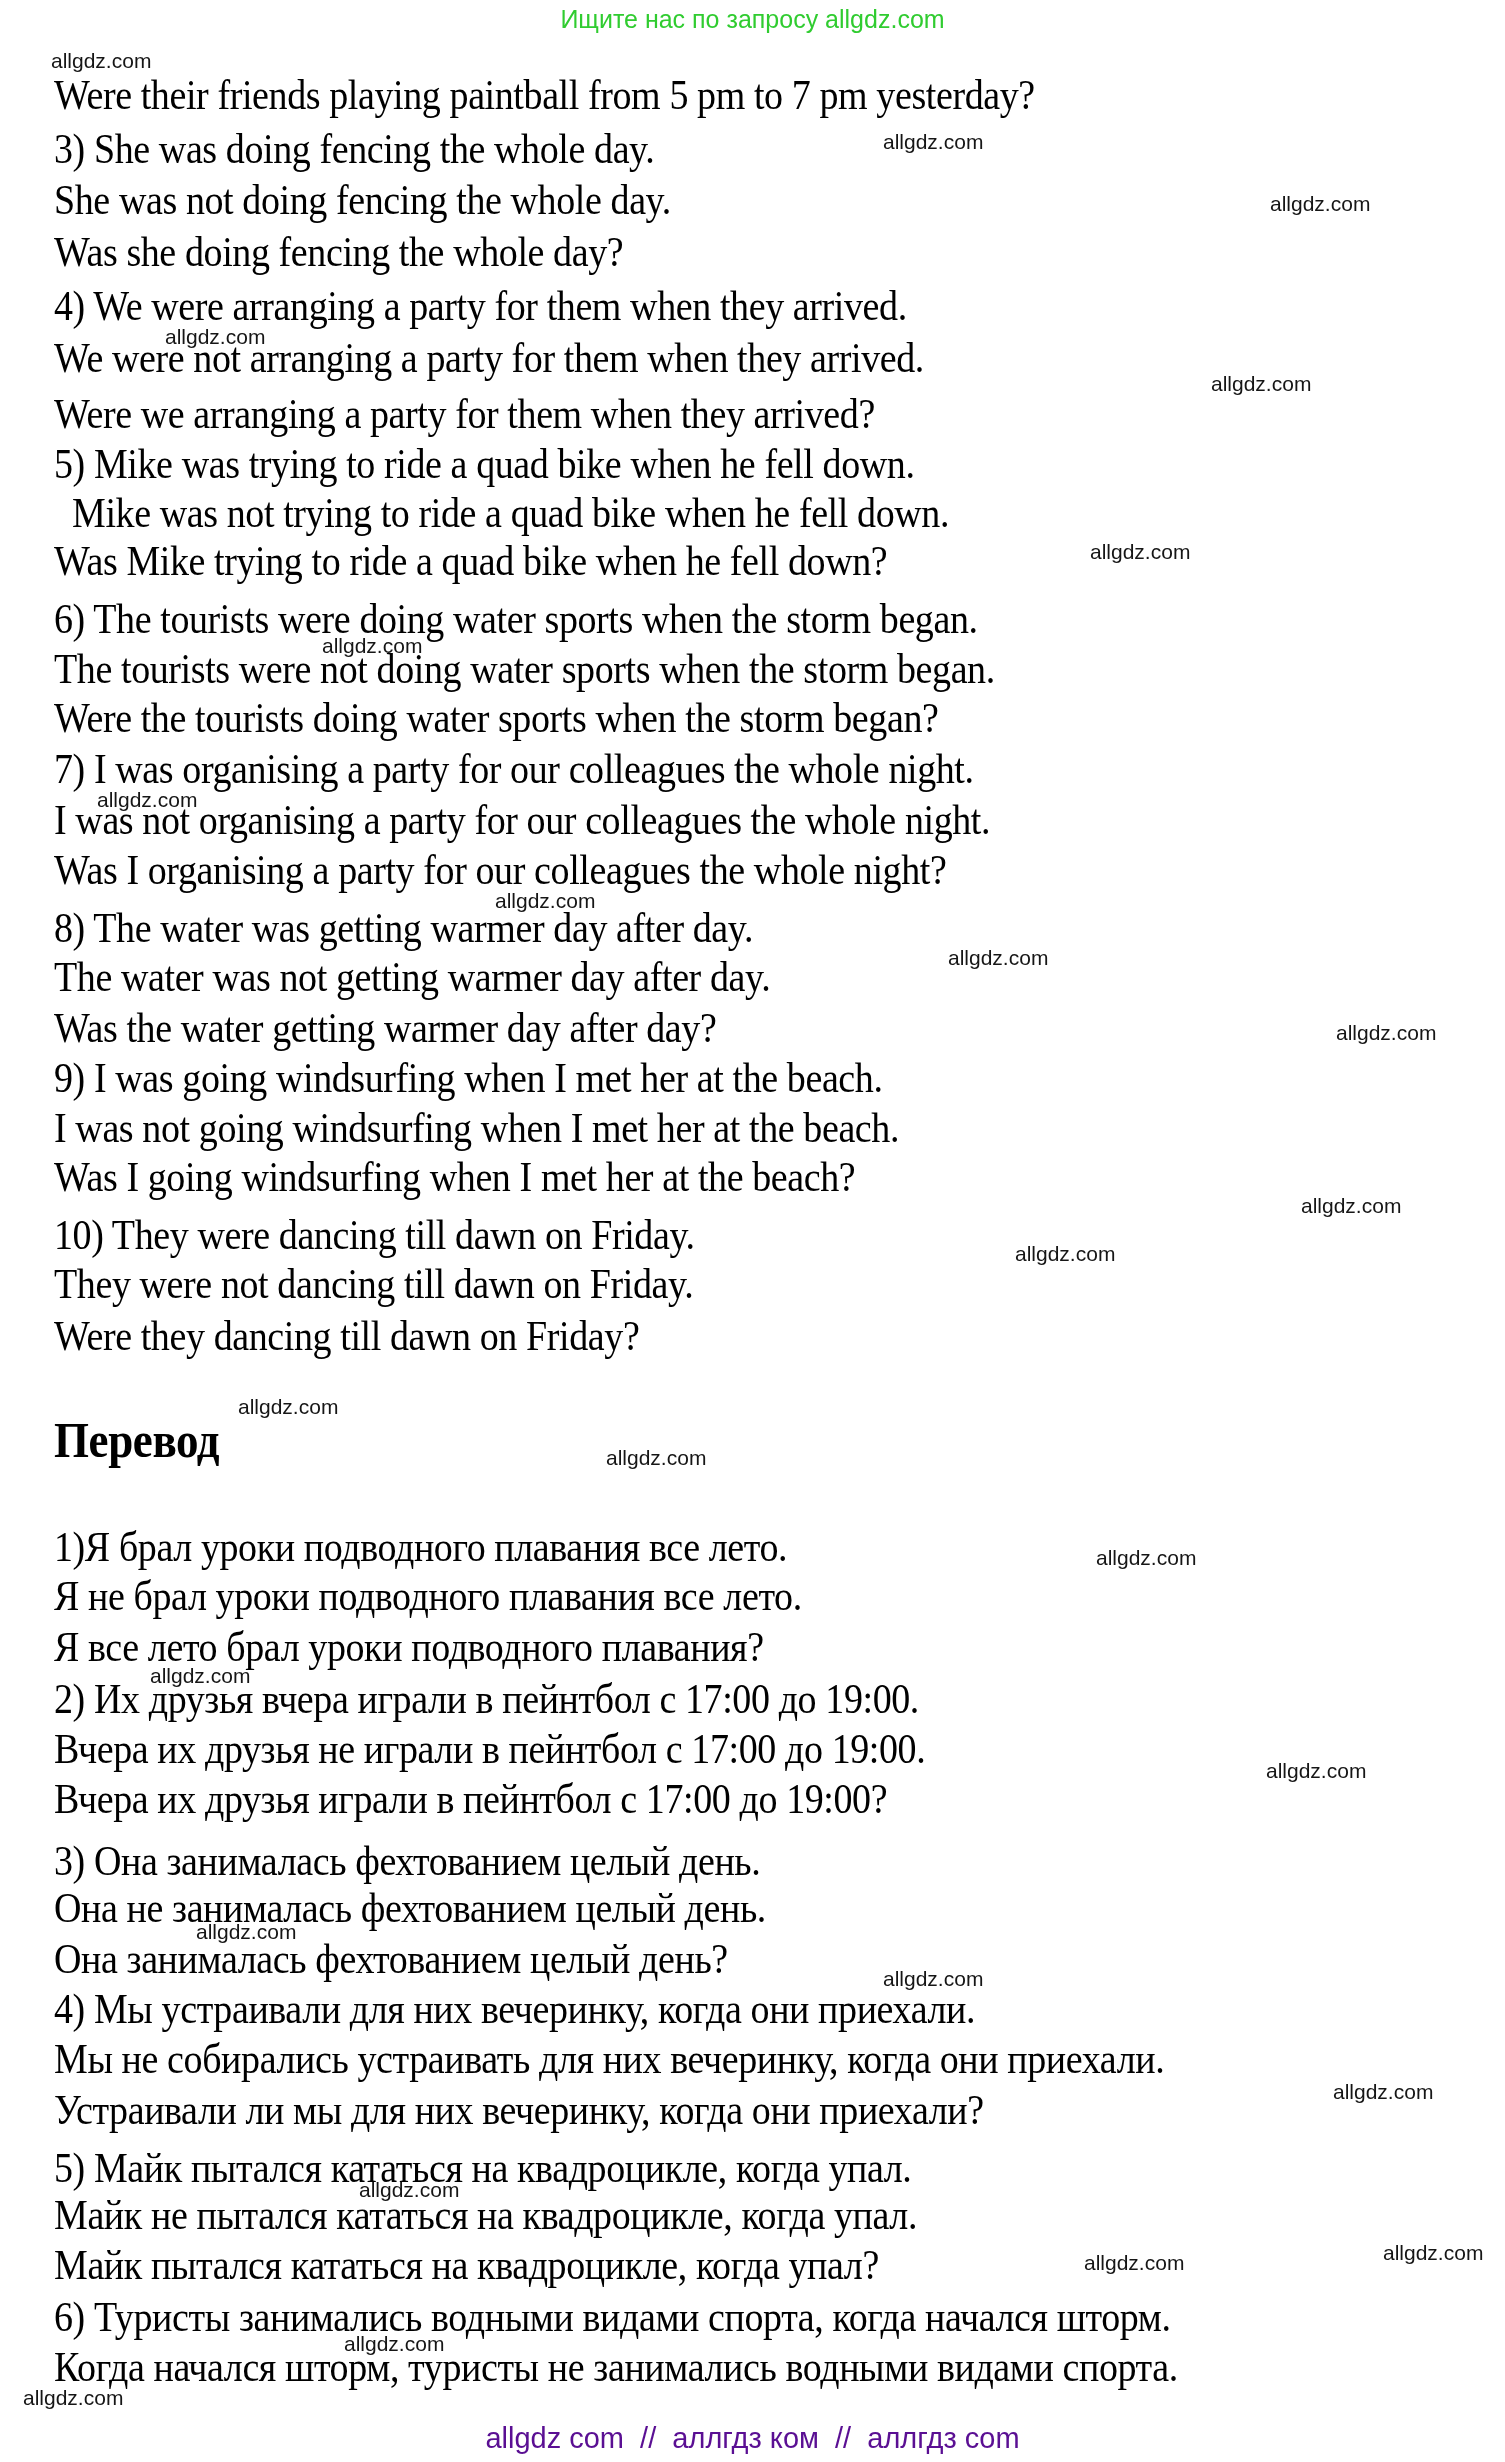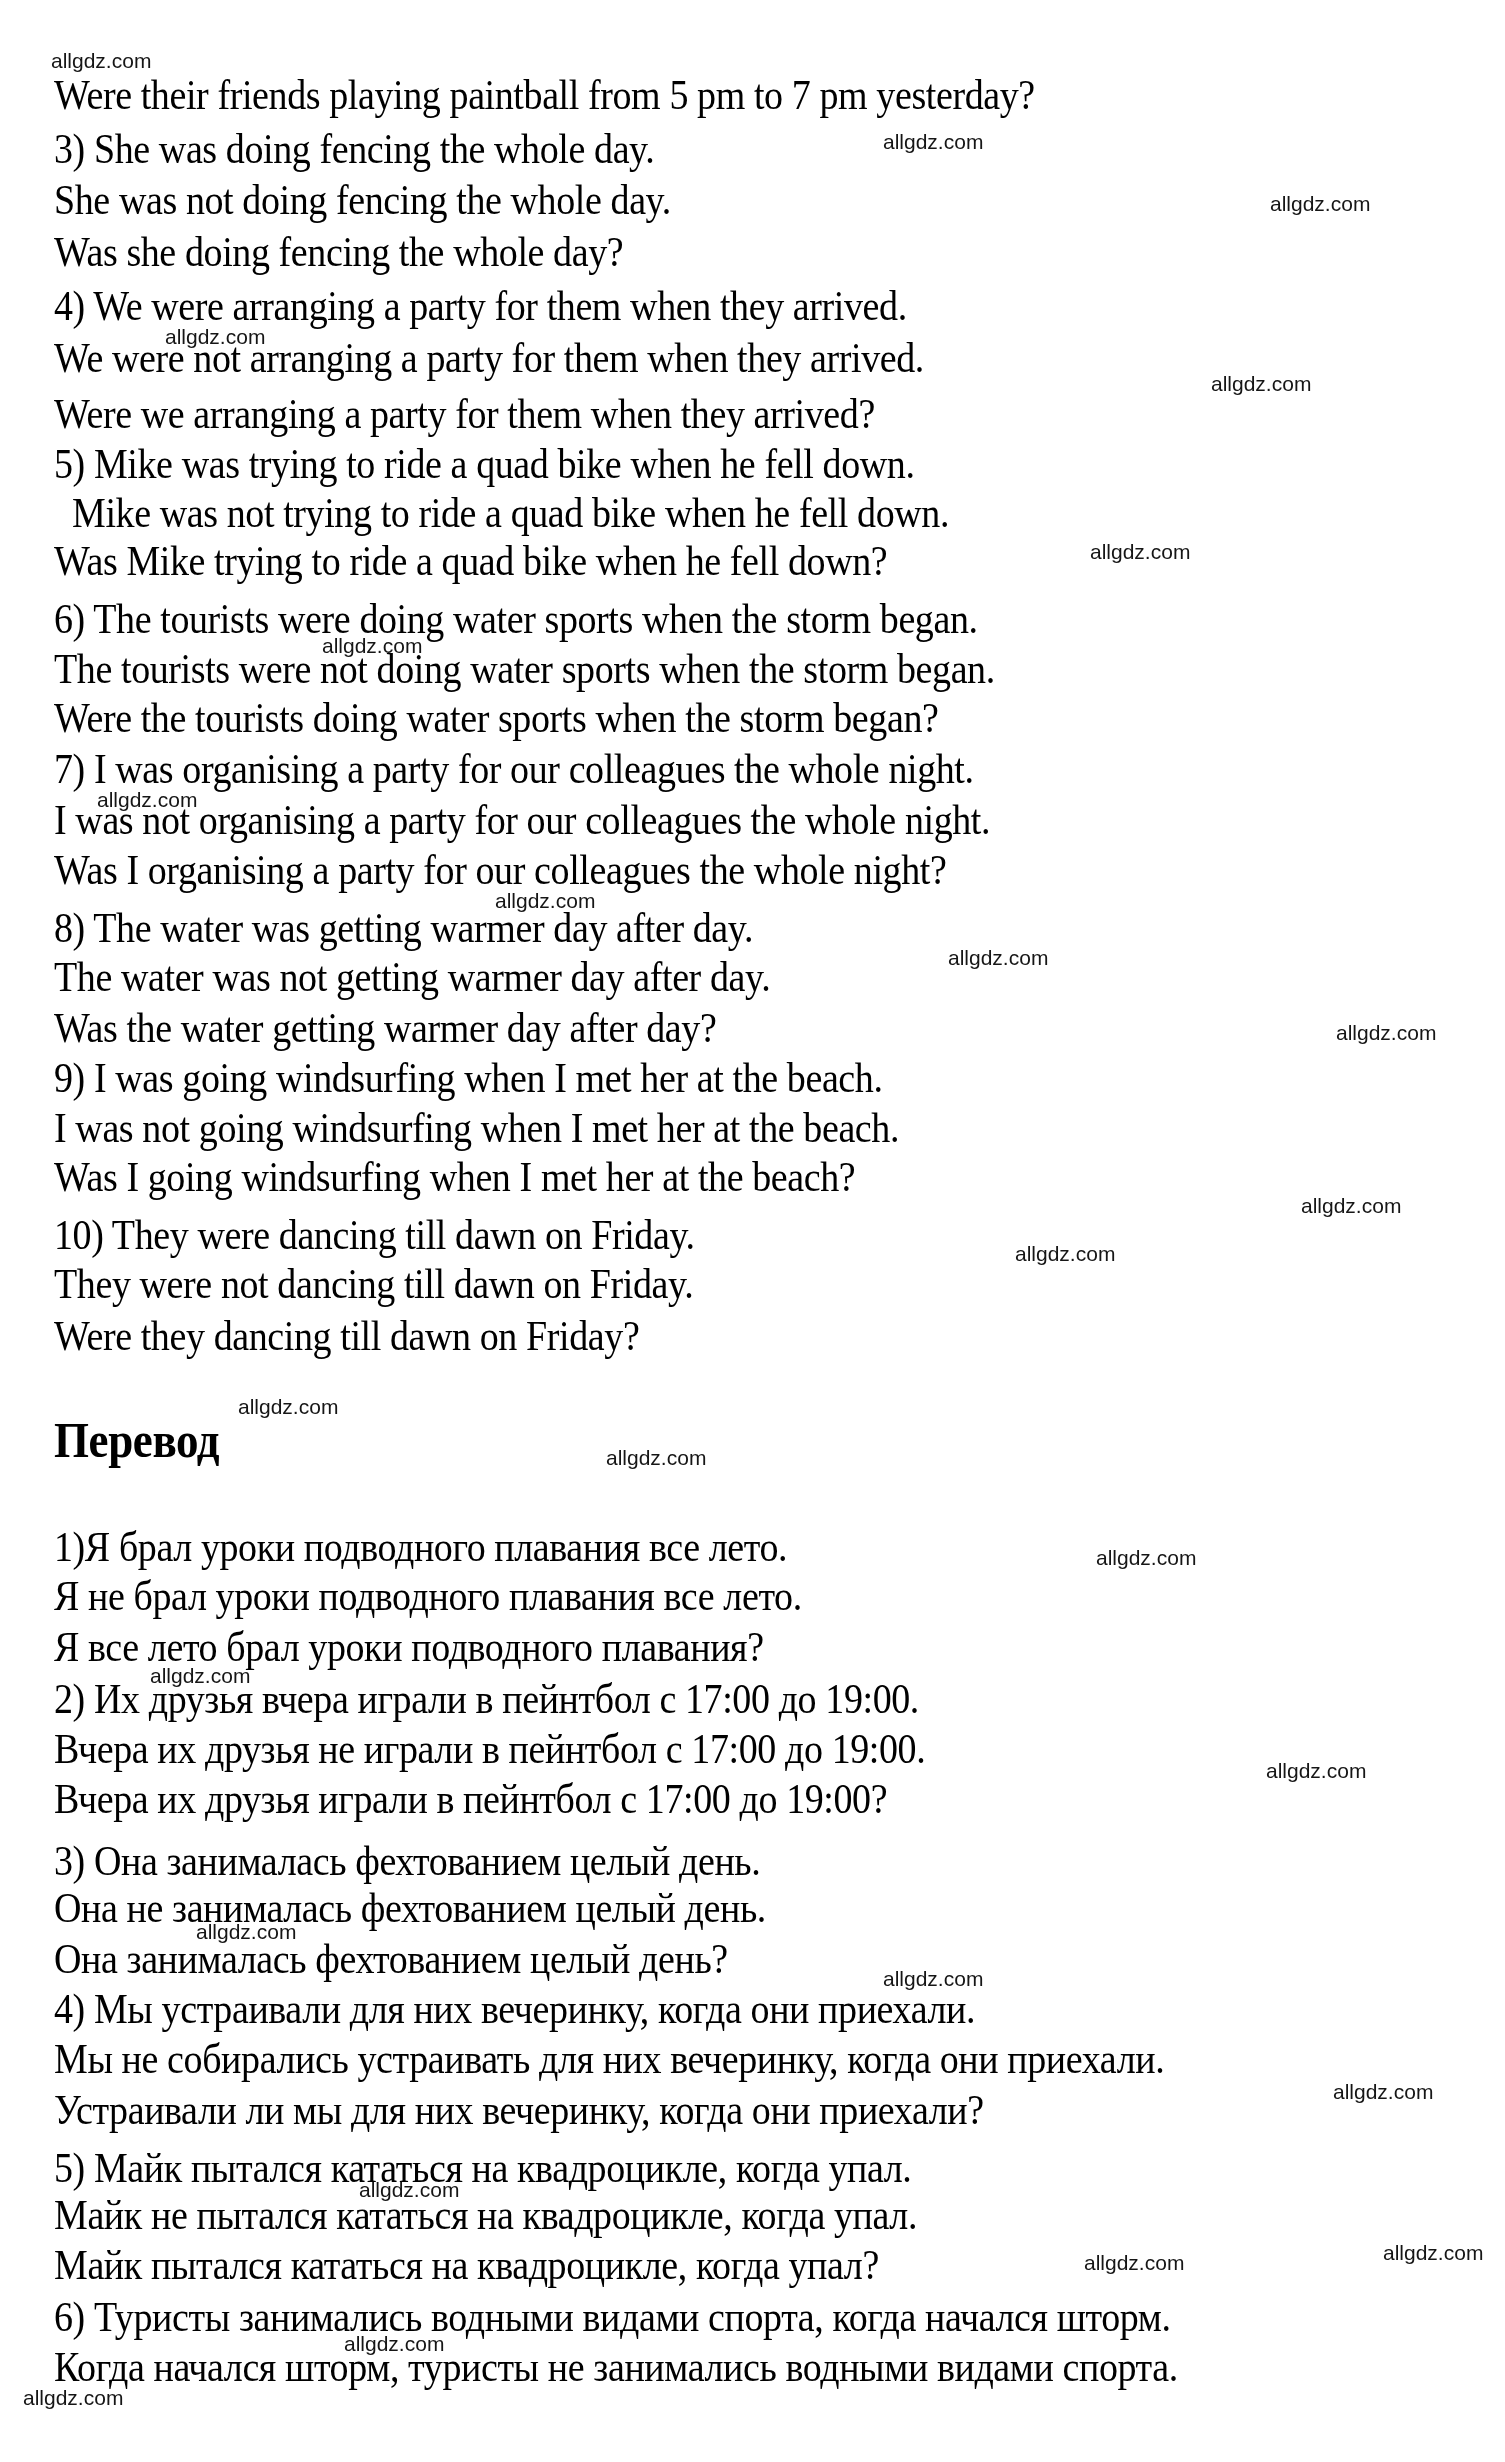--- a/index.html
+++ b/index.html
@@ -45,20 +45,22 @@
     font-family:"Liberation Sans", sans-serif;
     font-size:21px;
     color:#161616;
     white-space:nowrap;
   }
 </style>
 </head>
 <body>
 
 <div id="page">
+  <div class="banner">Ищите нас по запросу allgdz.com</div>
+  <div class="footer">allgdz com  //  аллгдз ком  //  аллгдз com</div>
 <div class="line" style="left: 54px; top: 72px;">Were their friends playing paintball from 5 pm to 7 pm yesterday?</div>
     <div class="line" style="left: 54px; top: 126px;">3) She was doing fencing the whole day.</div>
     <div class="line" style="left: 54px; top: 177px;">She was not doing fencing the whole day.</div>
     <div class="line" style="left: 54px; top: 229px;">Was she doing fencing the whole day?</div>
     <div class="line" style="left: 54px; top: 283px;">4) We were arranging a party for them when they arrived.</div>
     <div class="line" style="left: 54px; top: 335px;">We were not arranging a party for them when they arrived.</div>
     <div class="line" style="left: 54px; top: 391px;">Were we arranging a party for them when they arrived?</div>
     <div class="line" style="left: 54px; top: 441px;">5) Mike was trying to ride a quad bike when he fell down.</div>
     <div class="line" style="left: 72px; top: 490px;">Mike was not trying to ride a quad bike when he fell down.</div>
     <div class="line" style="left: 54px; top: 538px;">Was Mike trying to ride a quad bike when he fell down?</div>

